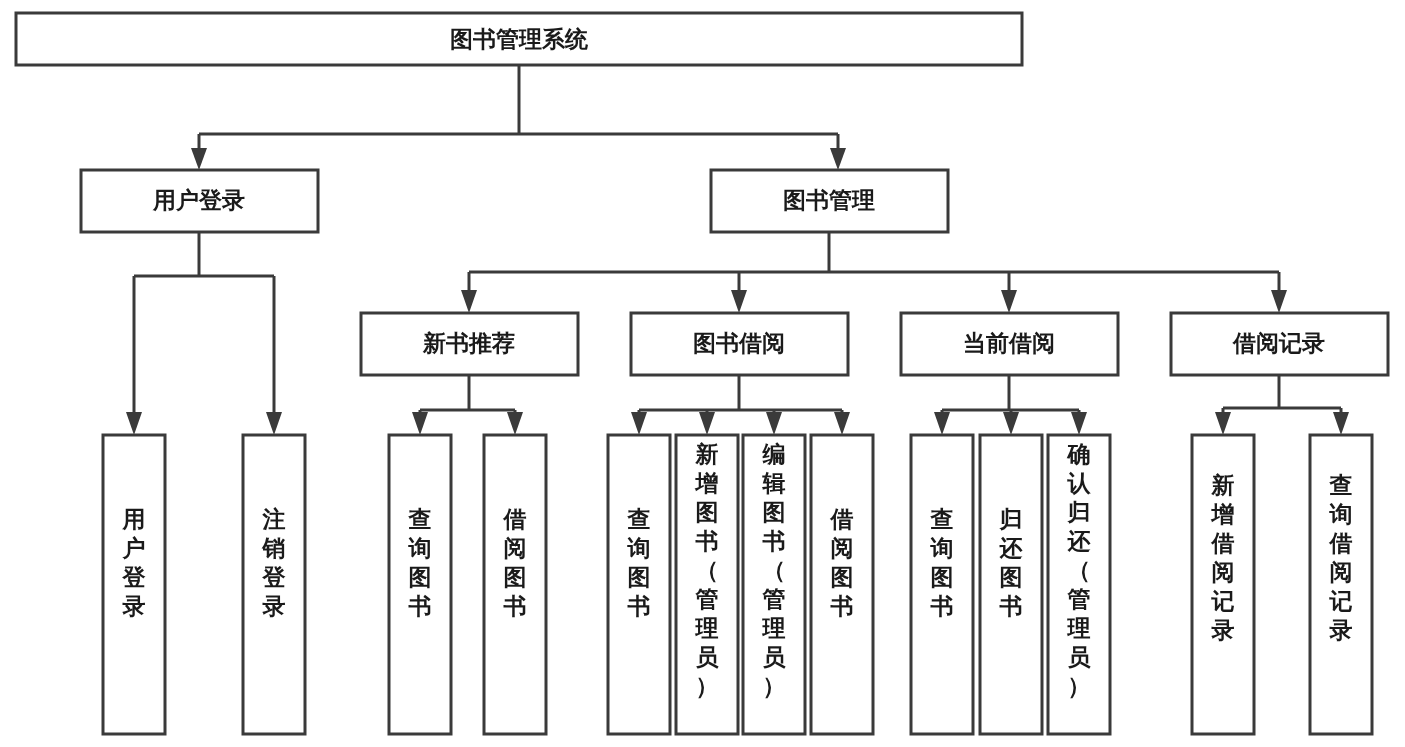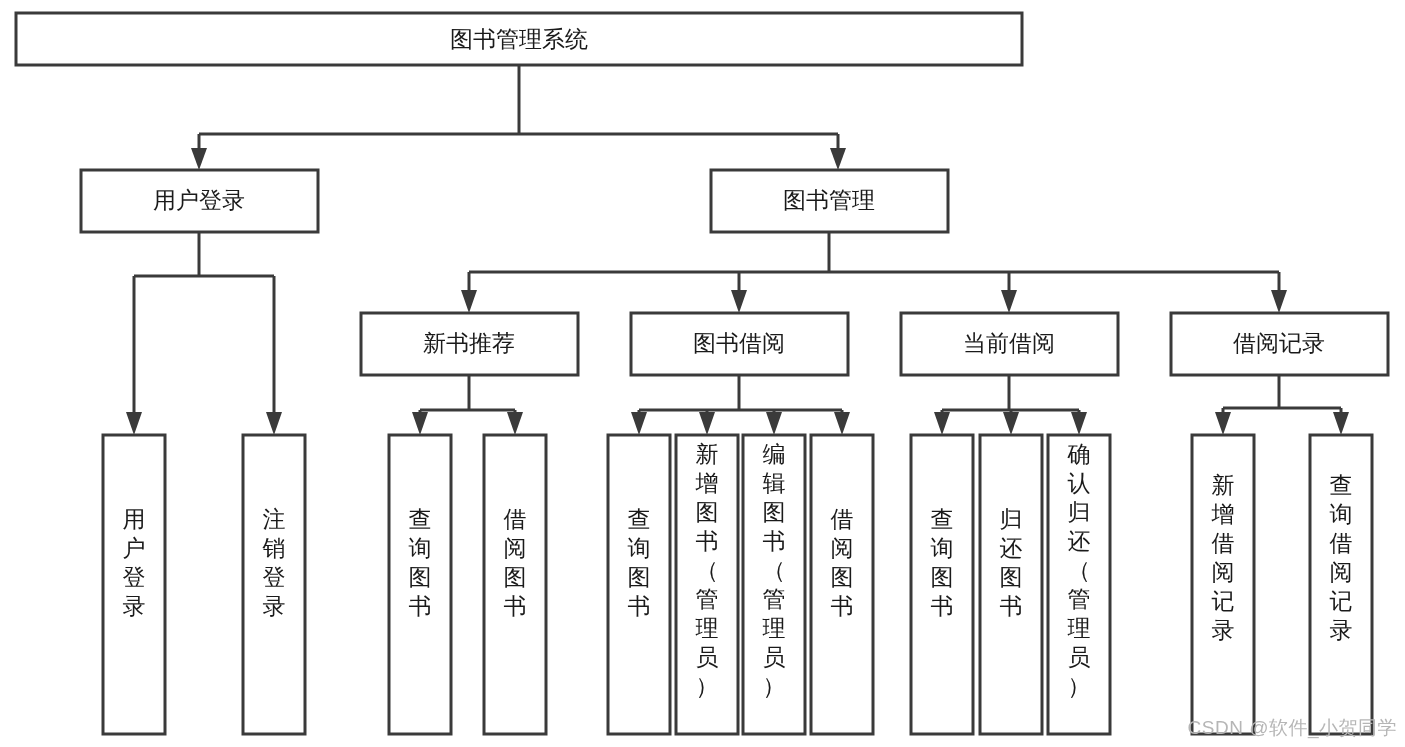--- a/index.html
+++ b/index.html
@@ -12,20 +12,21 @@
     width: 1405px;
     height: 747px;
     overflow: hidden;
     font-family: "Liberation Sans", "DejaVu Sans", sans-serif;
   }
   #diagram-root {
     position: relative;
     width: 1405px;
     height: 747px;
     background: #ffffff;
+    font-weight: bold;
   }
   svg#tree-svg {
     position: absolute;
     left: 0;
     top: 0;
     width: 1405px;
     height: 747px;
     display: block;
   }
   .node-box {
@@ -220,14 +221,13 @@
     <g>
       <rect class="node-box" x="1192" y="435" width="62" height="299"></rect>
       <text class="node-label-v" x="1223" y="493"><tspan x="1223" dy="0">新</tspan><tspan x="1223" dy="29">增</tspan><tspan x="1223" dy="29">借</tspan><tspan x="1223" dy="29">阅</tspan><tspan x="1223" dy="29">记</tspan><tspan x="1223" dy="29">录</tspan></text>
     </g>
     <g>
       <rect class="node-box" x="1310" y="435" width="62" height="299"></rect>
       <text class="node-label-v" x="1341" y="493"><tspan x="1341" dy="0">查</tspan><tspan x="1341" dy="29">询</tspan><tspan x="1341" dy="29">借</tspan><tspan x="1341" dy="29">阅</tspan><tspan x="1341" dy="29">记</tspan><tspan x="1341" dy="29">录</tspan></text>
     </g>
   </svg>
 
-  <div class="watermark">CSDN @软件_小贺同学</div>
 </div>
 
 </body></html>

